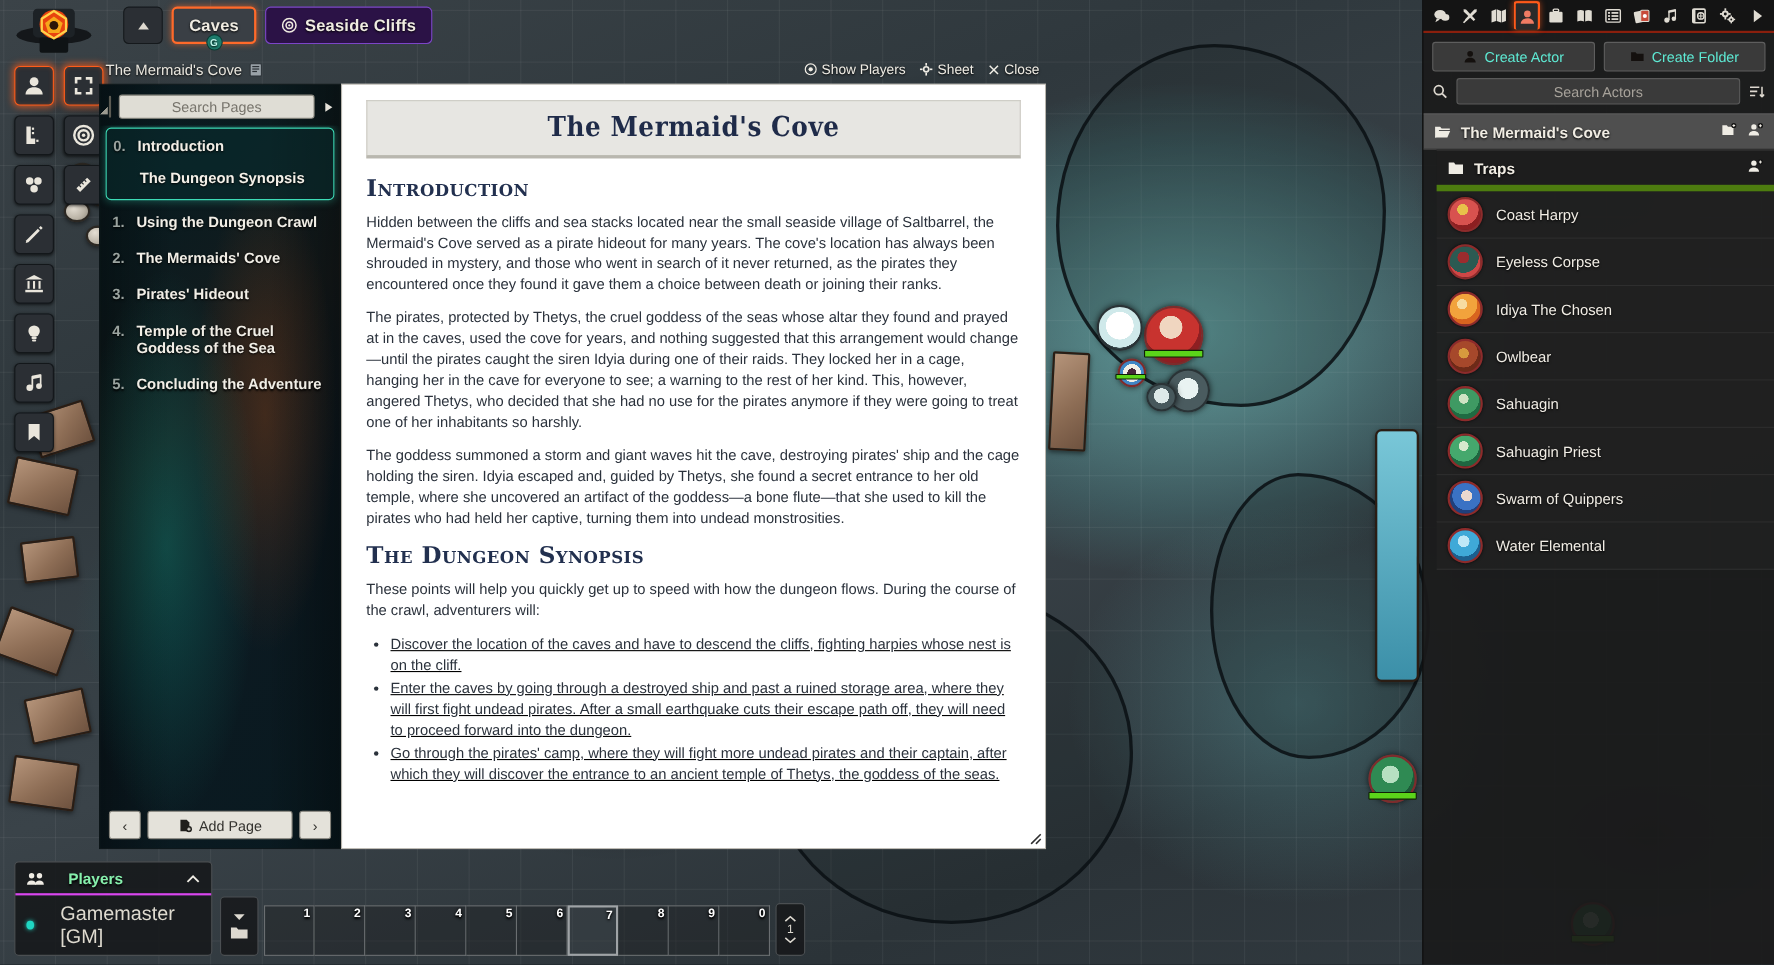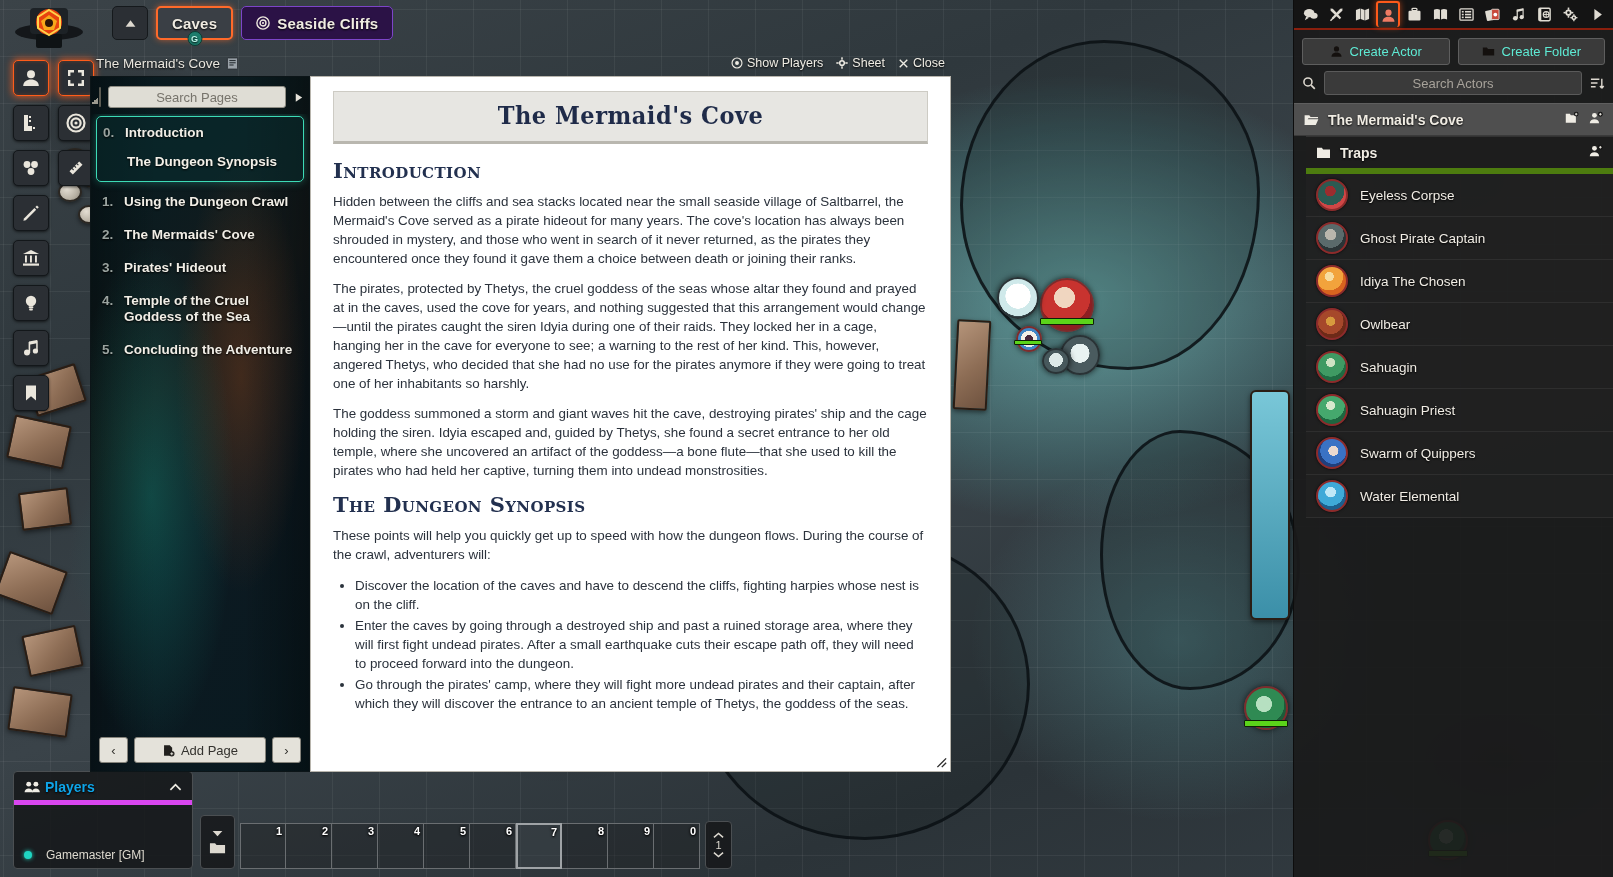--- a/index.html
+++ b/index.html
@@ -264,21 +264,21 @@
     color: #22304f;
     font-variant: small-caps;
     letter-spacing: .4px;
     margin: 12px 0 9px 0;
   }
   #journal-content h2.first { margin-top: 4px; }
   #journal-content p {
     font-size: 13.4px; line-height: 1.42;
     color: #2b323c; margin-bottom: 11px;
   }
-  #journal-content ul { margin: 0 0 10px 22px; }
+  #journal-content ul { margin: 0 0 10px 22px; text-decoration: underline; }
   #journal-content li {
     font-size: 13.4px; line-height: 1.42; color:#2b323c;
     margin-bottom: 2px;
   }
   #resize-handle {
     position:absolute; right:2px; bottom:2px; width:16px; height:16px;
     color:#3a3a3a; cursor: nwse-resize; z-index: 5;
     display:flex;align-items:center;justify-content:center;
   }
 
@@ -374,32 +374,32 @@
   #players {
     position: absolute; left: 13px; bottom: 8px;
     width: 180px;
     background: rgba(22,24,26,.88);
     border: 1px solid #4b4f52;
     border-radius: 4px;
     z-index: 50;
     padding: 5px 0 4px 0;
   }
   #players .phead {
-    display:flex; align-items:center; gap:4px;
+    display:flex; align-items:center; gap:21px;
     padding: 2px 10px 5px 10px;
-    color:#0ea5e9; font-size:14px; font-weight:bold;
-    border-bottom:5px solid #d946ef;
+    color:#86efac; font-size:14px; font-weight:bold;
+    border-bottom:2px solid #d946ef;
     text-shadow:0 1px 2px #000;
     cursor:pointer;
   }
   #players .phead .caret{margin-left:auto;}
   #players .prow {
-    display:flex; align-items:center; gap:14px;
+    display:flex; align-items:center; gap:24px;
     padding: 6px 10px 2px 10px;
-    color:#dedacf; font-size:12px;margin-top:37px;
+    color:#dedacf; font-size:18px;
   }
   .pdot{width:8px;height:8px;border-radius:50%;background:#1fd6c2;box-shadow:0 0 4px #1fd6c2;}
 
   
   #hotbar {
     position:absolute; left: 200px; bottom: 8px;
     display:flex; align-items:flex-end; gap:5px; z-index:50;
   }
   #macro-dir {
     width:35px; height:54px;
@@ -895,26 +895,26 @@
                 <circle cx="7" cy="4.6" r="3.1"></circle>
                 <path d="M1 14.6c0-3.3 2.7-5.1 6-5.1s6 1.8 6 5.1z"></path>
                 <circle cx="14.6" cy="3.2" r="3.1" fill="#141414"></circle>
                 <path d="M14.6 1.5v3.4M12.9 3.2h3.4" stroke="#efece4" stroke-width="1.2"></path>
               </svg>
           </span>
         </span>
       </div>
 
       <div class="actor-row">
+        <div class="portrait" style="background:radial-gradient(circle at 42% 34%,#e8c14a 0 20%,#d8524f 21% 58%,#8c1f21 59%);"></div>
+        <span class="aname">Coast Harpy</span>
+      </div>
+      <div class="actor-row">
         <div class="portrait" style="background:radial-gradient(circle at 44% 36%,#9c2c2e 0 22%,#2c5a52 23% 58%,#cf4746 59%);"></div>
         <span class="aname">Eyeless Corpse</span>
-      </div>
-      <div class="actor-row">
-        <div class="portrait" style="background:radial-gradient(circle at 45% 38%,#b9b6ad 0 24%,#5a6a6b 25% 56%,#2a3436 57%);"></div>
-        <span class="aname">Ghost Pirate Captain</span>
       </div>
       <div class="actor-row">
         <div class="portrait" style="background:radial-gradient(circle at 40% 34%,#f7dca0 0 18%,#f2a33c 19% 55%,#d8641f 56%);"></div>
         <span class="aname">Idiya The Chosen</span>
       </div>
       <div class="actor-row">
         <div class="portrait" style="background:radial-gradient(circle at 45% 40%,#d79a3e 0 20%,#a6482b 21% 56%,#6d2a18 57%);"></div>
         <span class="aname">Owlbear</span>
       </div>
       <div class="actor-row">

